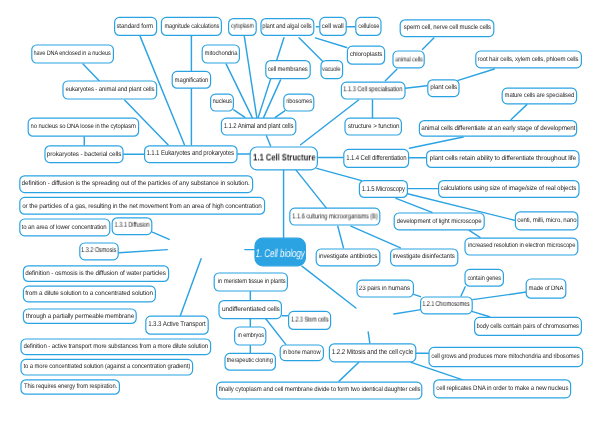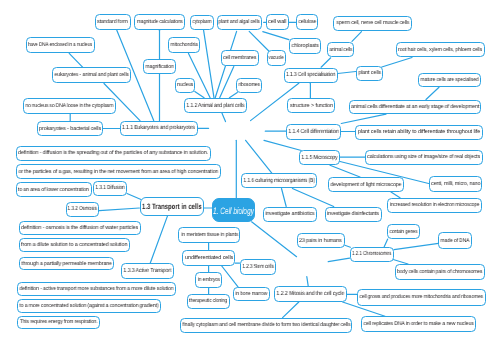--- a/index.html
+++ b/index.html
@@ -155,20 +155,23 @@
     </div>
     <div class="node sub" style="left: 348.6px; top: 99.5px; width: 132.8px; height: 14.7px;">
       <span style="transform: scaleX(0.9552);">animal cells differentiate at an early stage of development</span>
     </div>
     <div class="node sub" style="left: 36.5px; top: 121.1px; width: 66.7px; height: 14.9px;">
       <span style="transform: scaleX(0.9688);">prokaryotes - bacterial cells</span>
     </div>
     <div class="node mid" style="left: 120.1px; top: 120.6px; width: 77.5px; height: 15.4px;">
       <span style="transform: scaleX(0.8588);">1.1.1 Eukaryotes and prokaryotes</span>
     </div>
+    <div class="node top" style="left: 208.4px; top: 121.5px; width: 56.9px; height: 20.1px;">
+      <span style="transform: scaleX(0.7879);">1.1 Cell Structure</span>
+    </div>
     <div class="node mid" style="left: 286px; top: 123.5px; width: 55.2px; height: 16.1px;">
       <span style="transform: scaleX(0.8475);">1.1.4 Cell differentiation</span>
     </div>
     <div class="node sub" style="left: 354.8px; top: 124.6px; width: 128.1px; height: 15px;">
       <span>plant cells retain ability to differentiate throughout life</span>
     </div>
     <div class="node sub" style="left: 16px; top: 145.6px; width: 194.5px; height: 15.1px;">
       <span style="transform: scaleX(0.9694);">definition - diffusion is the  spreading out of the particles of any substance in solution.</span>
     </div>
     <div class="node sub" style="left: 16px; top: 164.3px; width: 204.5px; height: 14.8px;">
@@ -190,23 +193,20 @@
       <span style="transform: scaleX(0.8256);">1.1.6 culturing microorganisms (B)</span>
     </div>
     <div class="node sub" style="left: 328.4px; top: 177px; width: 75.6px; height: 15px;">
       <span style="transform: scaleX(0.9342);">development of light microscope</span>
     </div>
     <div class="node sub" style="left: 428.6px; top: 176px; width: 53.8px; height: 15.6px;">
       <span style="transform: scaleX(0.9245);">centi, milli, micro, nano</span>
     </div>
     <div class="node mid" style="left: 65.5px; top: 201.7px; width: 33.8px; height: 15.3px;">
       <span style="transform: scaleX(0.8056);">1.3.2 Osmosis</span>
-    </div>
-    <div class="node top" style="left: 139.6px; top: 197.4px; width: 64.6px; height: 18.4px;">
-      <span style="transform: scaleX(0.75);">1.3 Transport in cells</span>
     </div>
     <div class="node root" style="left: 212.3px; top: 198.3px; width: 43px; height: 23.6px;">
       <span style="transform: scaleX(0.6949);">1. Cell biology</span>
     </div>
     <div class="node sub" style="left: 263.1px; top: 206.5px; width: 53.5px; height: 15.4px;">
       <span style="transform: scaleX(0.98);">investigate antibiotics</span>
     </div>
     <div class="node sub" style="left: 324.7px; top: 206.5px; width: 57.3px; height: 15.4px;">
       <span style="transform: scaleX(0.9286);">investigate disinfectants</span>
     </div>

